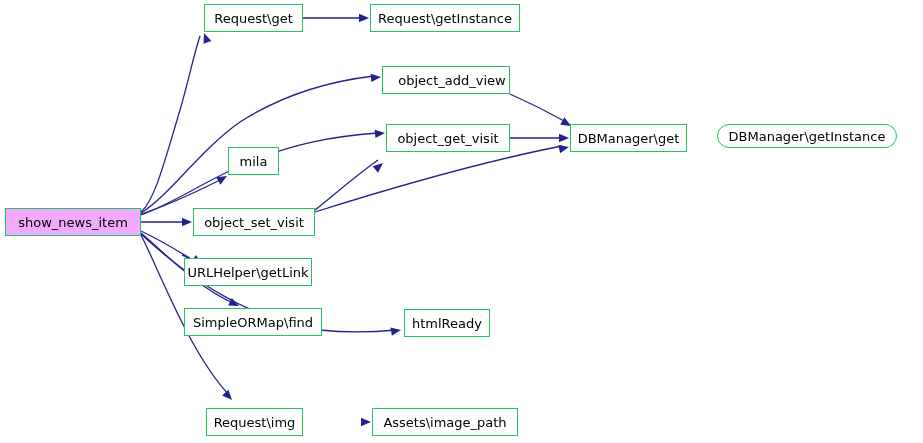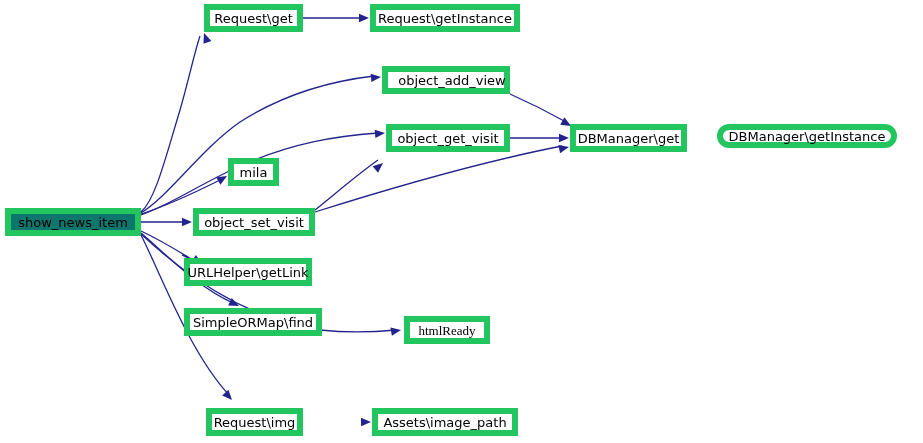--- a/index.html
+++ b/index.html
@@ -18,33 +18,33 @@
   #edge-layer {
     position: absolute;
     left: 0;
     top: 0;
     width: 923px;
     height: 443px;
   }
   .gnode {
     position: absolute;
     box-sizing: border-box;
-    border: 6px solid #22c55e;
+    border: 1px solid #22c55e;
     background: #ffffff;
     color: #000000;
     font-size: 13px;
     line-height: 1;
     display: flex;
     align-items: center;
     justify-content: center;
     white-space: nowrap;
     z-index: 5;
   }
   .gnode.highlight {
-    background: #0f766e;
+    background: #f0abfc;
   }
   .gnode .glabel {
     display: block;
     padding: 0 6px;
   }
 </style>
 </head>
 <body>
 
 <div id="graph-root">
@@ -101,33 +101,33 @@
       </div>
       <div class="gnode" style="left: 386px; top: 124px; width: 124px; height: 28px;">
         <span class="glabel">object_get_visit</span>
       </div>
       <div class="gnode" style="left: 570px; top: 124px; width: 117px; height: 28px;">
         <span class="glabel">DBManager\get</span>
       </div>
       <div class="gnode" style="left: 717px; top: 124px; width: 180px; height: 24px; border-radius: 12px;">
         <span class="glabel">DBManager\getInstance</span>
       </div>
-      <div class="gnode" style="left: 228px; top: 158px; width: 51px; height: 28px;">
+      <div class="gnode" style="left: 228px; top: 147px; width: 51px; height: 28px;">
         <span class="glabel">mila</span>
       </div>
       <div class="gnode" style="left: 193px; top: 208px; width: 122px; height: 28px;">
         <span class="glabel">object_set_visit</span>
       </div>
       <div class="gnode" style="left: 184px; top: 258px; width: 128px; height: 28px;">
         <span class="glabel">URLHelper\getLink</span>
       </div>
       <div class="gnode" style="left: 184px; top: 308px; width: 138px; height: 28px; text-align: center;">
         <span class="glabel">SimpleORMap\find</span>
       </div>
-      <div class="gnode" style="left: 404px; top: 316px; width: 86px; height: 28px; font-family: Liberation Serif, serif;">
+      <div class="gnode" style="left: 404px; top: 309px; width: 86px; height: 28px;">
         <span class="glabel">htmlReady</span>
       </div>
       <div class="gnode" style="left: 206px; top: 408px; width: 97px; height: 28px;">
         <span class="glabel">Request\img</span>
       </div>
       <div class="gnode" style="left: 372px; top: 408px; width: 146px; height: 28px;">
         <span class="glabel">Assets\image_path</span>
       </div>
     </div>
 

